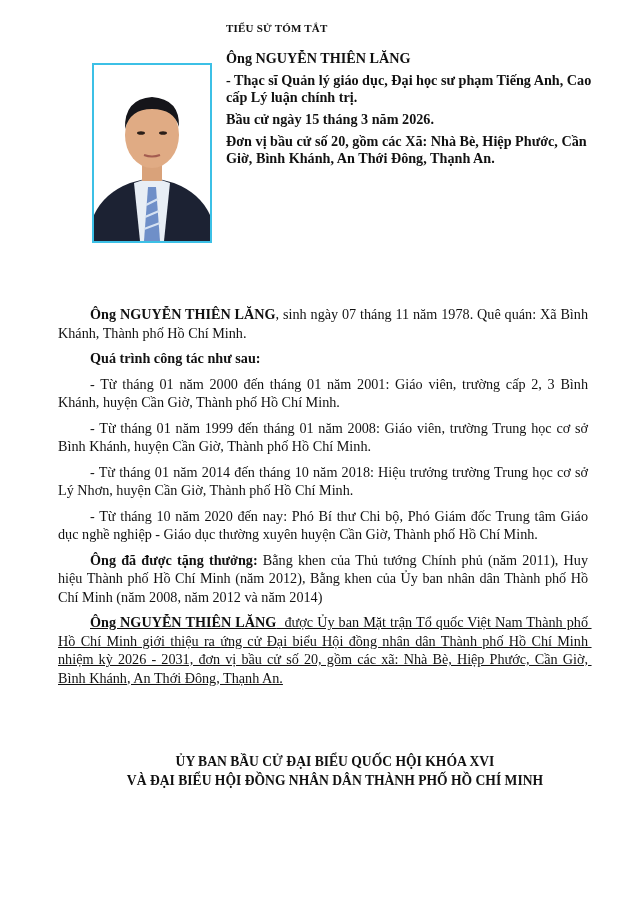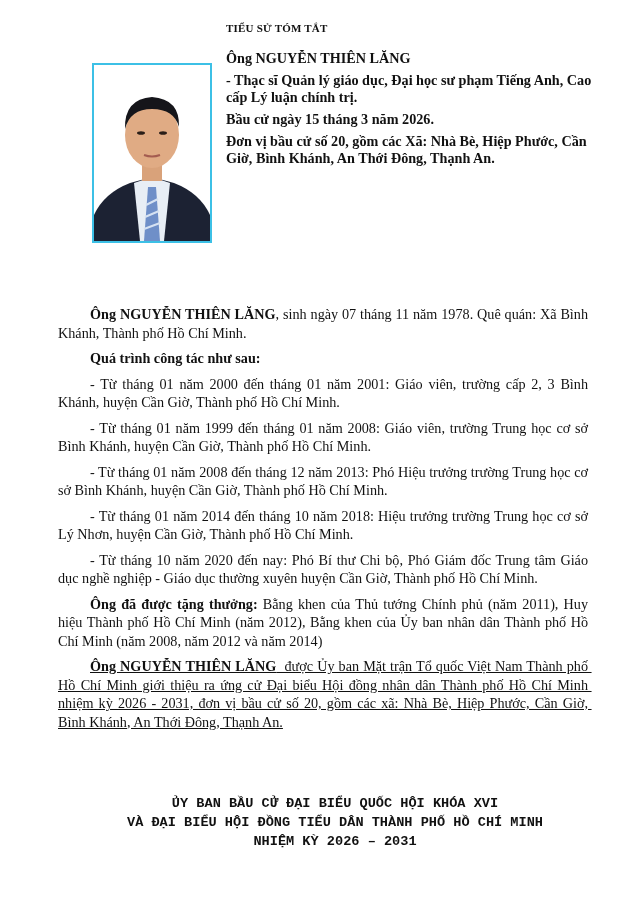--- a/index.html
+++ b/index.html
@@ -21,22 +21,22 @@
       font-size: 14.2px; font-weight: bold; line-height: 17px;
     }
     .summary p { margin: 0 0 5px 0; }
     .body-text {
       position: absolute; left: 58px; top: 269px; width: 530px;
       font-size: 14.2px; line-height: 18.5px; text-align: justify; margin-top: 36px;
     }
     .body-text p { margin: 0 0 7px 0; text-indent: 32px; }
     .body-text b { font-weight: bold; }
     .footer {
-      position: absolute; left: 0; top: 794px; width: 640px;
-      text-align: center; font-size: 13.6px; font-weight: bold; line-height: 19px; font-family: Liberation Mono, monospace;
+      position: absolute; left: 0; top: 752px; width: 640px;
+      text-align: center; font-size: 13.6px; font-weight: bold; line-height: 19px;
     }
     .footer div { margin-left: 30px; }
   </style>
 </head>
 <body>
 
 <div class="title">TIỂU SỬ TÓM TẮT</div>
 
 <div class="photo-frame">
   <svg viewBox="0 0 116 176">
@@ -67,24 +67,22 @@
   <p>- Thạc sĩ Quản lý giáo dục, Đại học sư phạm Tiếng Anh, Cao cấp Lý luận chính trị.</p>
   <p>Bầu cử ngày 15 tháng 3 năm 2026.</p>
   <p>Đơn vị bầu cử số 20, gồm các Xã: Nhà Bè, Hiệp Phước, Cần Giờ, Bình Khánh, An Thới Đông, Thạnh An.</p>
 </div>
 
 <div class="body-text">
   <p><b>Ông NGUYỄN THIÊN LĂNG</b><span>, sinh ngày 07 tháng 11 năm 1978. Quê quán: Xã Bình Khánh, Thành phố Hồ Chí Minh.</span></p>
   <p><b>Quá trình công tác như sau:</b></p>
   <p>- Từ tháng 01 năm 2000 đến tháng 01 năm 2001: Giáo viên, trường cấp 2, 3 Bình Khánh, huyện Cần Giờ, Thành phố Hồ Chí Minh.</p>
   <p>- Từ tháng 01 năm 1999 đến tháng 01 năm 2008: Giáo viên, trường Trung học cơ sở Bình Khánh, huyện Cần Giờ, Thành phố Hồ Chí Minh.</p>
-  <p>- Từ tháng 01 năm 2008 đến tháng 12 năm 2013: Phó Hiệu trưởng trường Trung học cơ sở Bình Khánh, huyện Cần Giờ, Thành phố Hồ Chí Minh.</p>
   <p>- Từ tháng 01 năm 2014 đến tháng 10 năm 2018: Hiệu trưởng trường Trung học cơ sở Lý Nhơn, huyện Cần Giờ, Thành phố Hồ Chí Minh.</p>
   <p>- Từ tháng 10 năm 2020 đến nay: Phó Bí thư Chi bộ, Phó Giám đốc Trung tâm Giáo dục nghề nghiệp - Giáo dục thường xuyên huyện Cần Giờ, Thành phố Hồ Chí Minh.</p>
   <p><b>Ông đã được tặng thưởng:</b><span> Bằng khen của Thủ tướng Chính phủ (năm 2011), Huy hiệu Thành phố Hồ Chí Minh (năm 2012), Bằng khen của Ủy ban nhân dân Thành phố Hồ Chí Minh (năm 2008, năm 2012 và năm 2014)</span></p>
   <p style="white-space: pre-wrap; text-decoration: underline;"><b>Ông NGUYỄN THIÊN LĂNG</b><span>  được Ủy ban Mặt trận Tổ quốc Việt Nam Thành phố Hồ Chí Minh giới thiệu ra ứng cử Đại biểu Hội đồng nhân dân Thành phố Hồ Chí Minh nhiệm kỳ 2026 - 2031, đơn vị bầu cử số 20, gồm các xã: Nhà Bè, Hiệp Phước, Cần Giờ, Bình Khánh, An Thới Đông, Thạnh An.</span></p>
 </div>
 
 <div class="footer">
   <div>ỦY BAN BẦU CỬ ĐẠI BIỂU QUỐC HỘI KHÓA XVI</div>
-  <div>VÀ ĐẠI BIỂU HỘI ĐỒNG TIỂU DÂN THÀNH PHỐ HỒ CHÍ MINH</div>
-  <div>NHIỆM KỲ 2026 – 2031</div>
+  <div>VÀ ĐẠI BIỂU HỘI ĐỒNG NHÂN DÂN THÀNH PHỐ HỒ CHÍ MINH</div>
 </div>
 
 </body></html>

